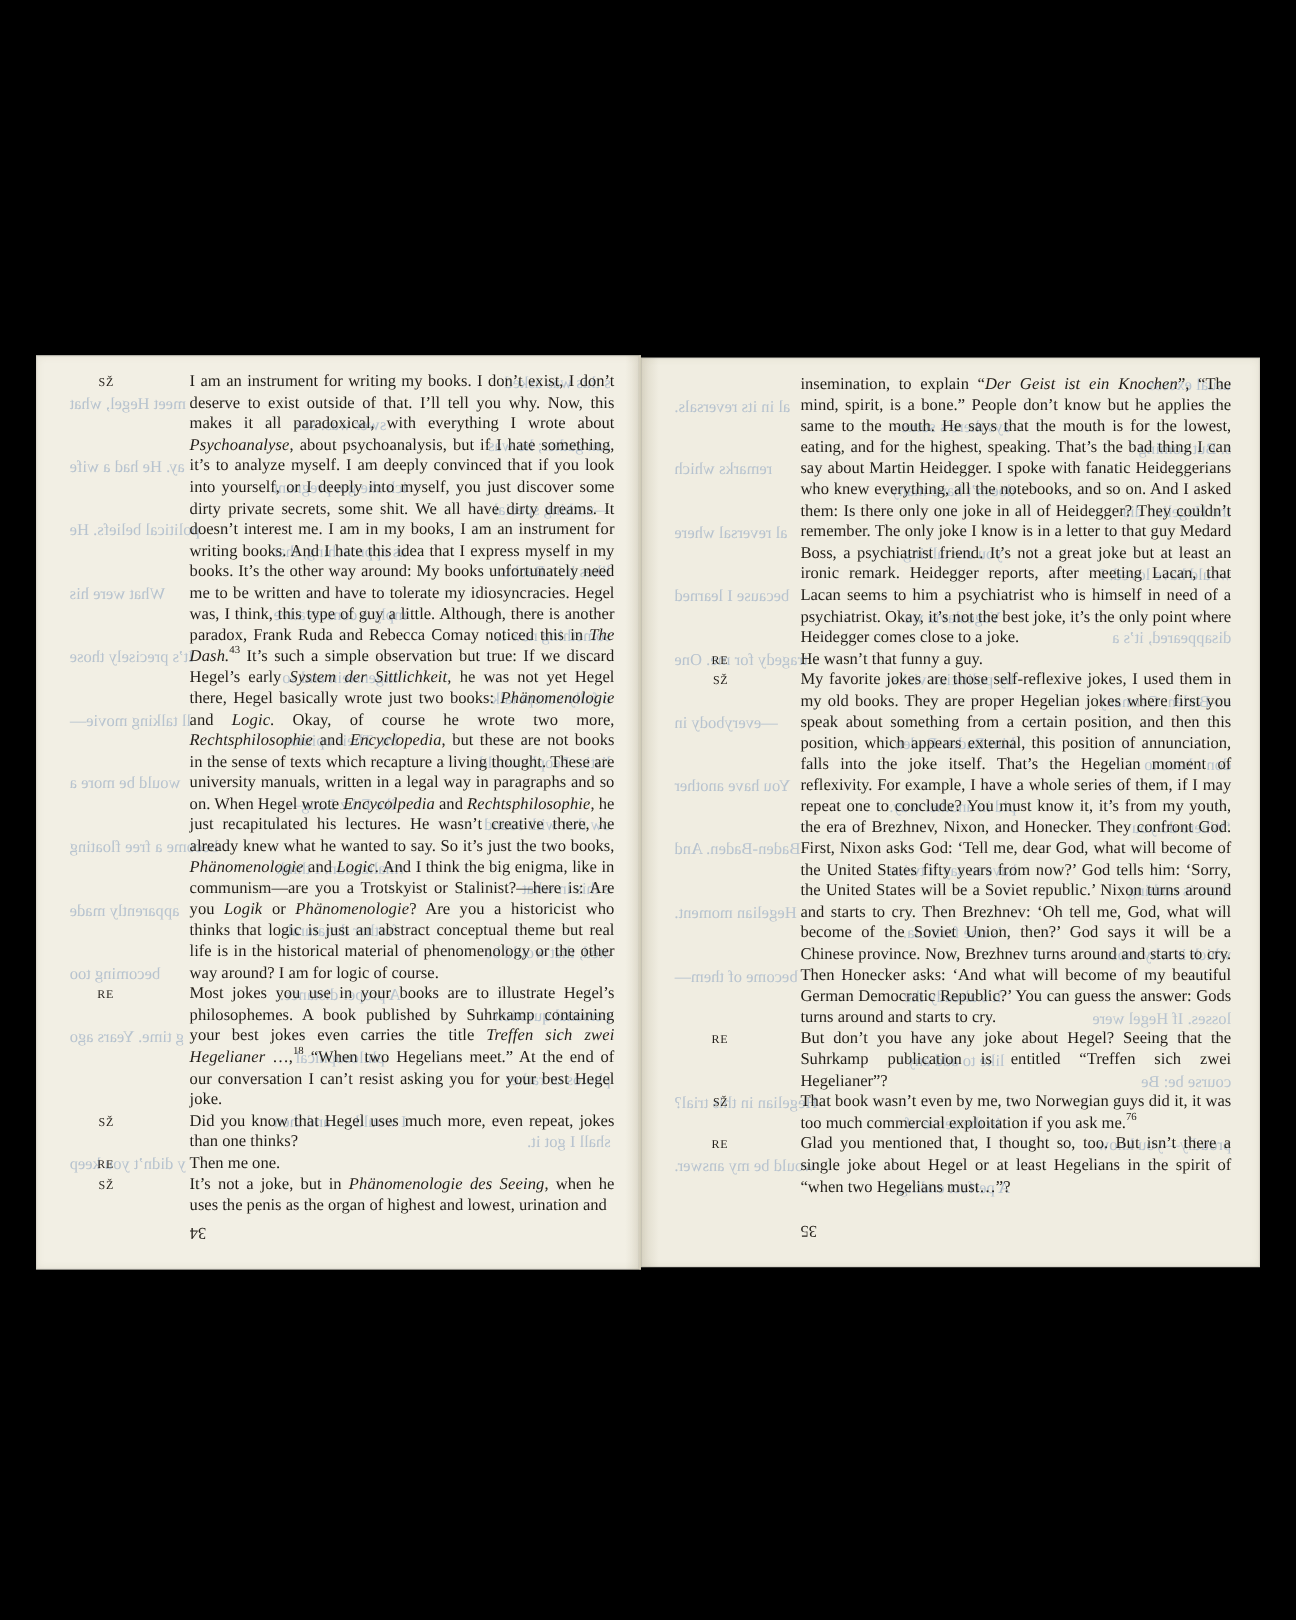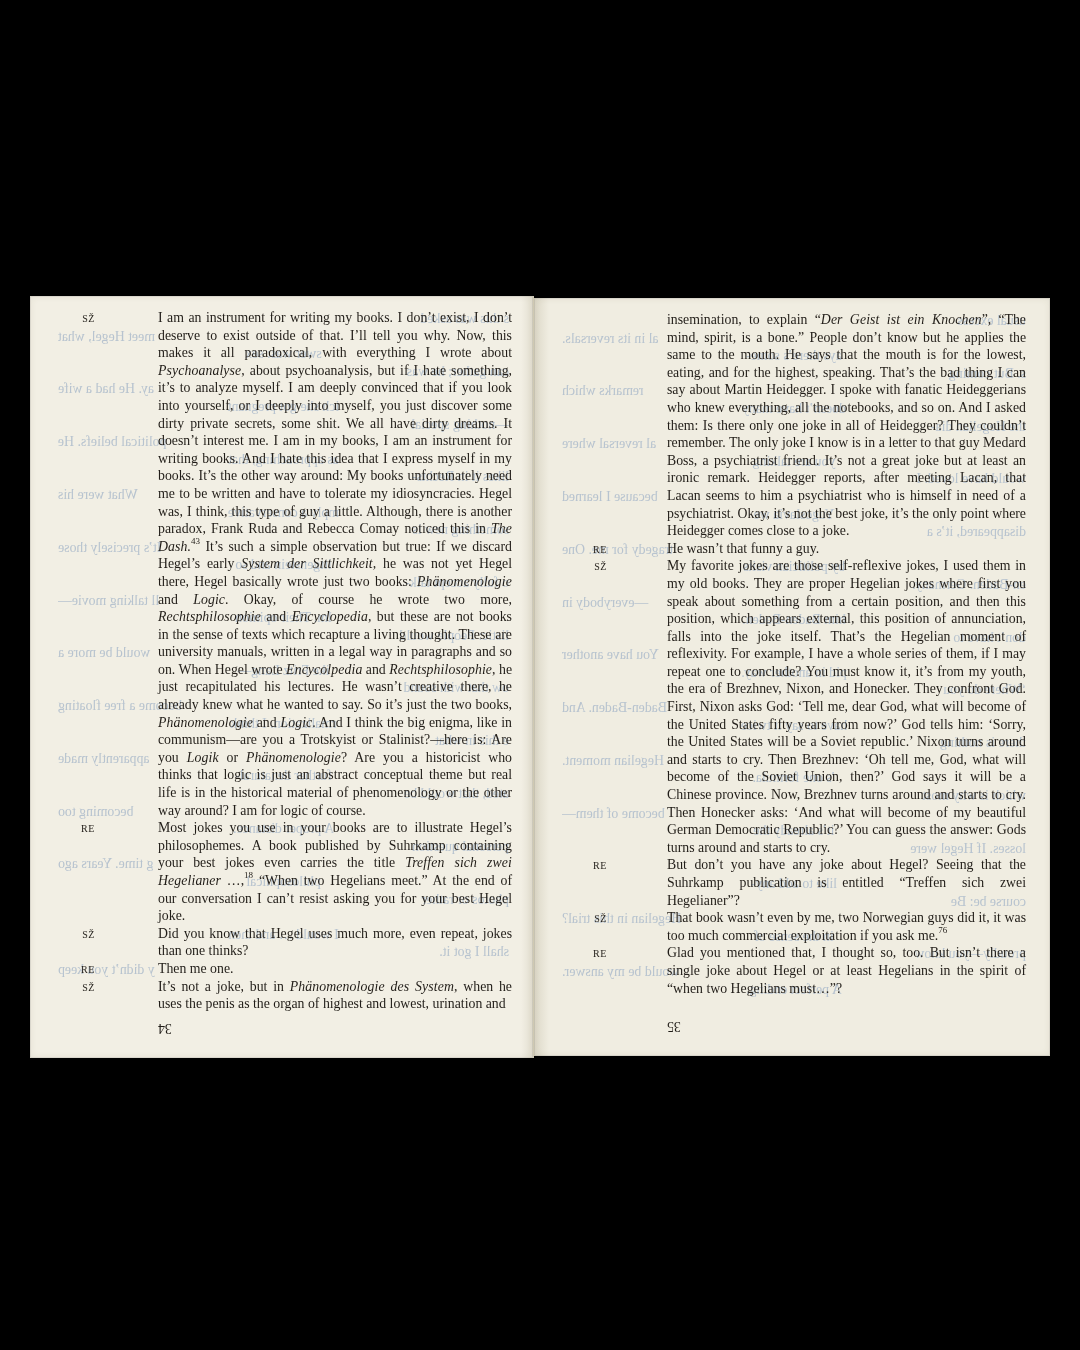--- a/index.html
+++ b/index.html
@@ -127,21 +127,21 @@
           <div class="turn">
             <span class="speaker">SŽ</span>
             <div class="ttext">Did you know that Hegel uses much more, even repeat, jokes than one thinks?</div>
           </div>
           <div class="turn">
             <span class="speaker">RE</span>
             <div class="ttext">Then me one.</div>
           </div>
           <div class="turn">
             <span class="speaker">SŽ</span>
-            <div class="ttext">It’s not a joke, but in <i>Phänomenologie des System</i>, when he uses the penis as the organ of highest and lowest, urination and</div>
+            <div class="ttext">It’s not a joke, but in <i>Phänomenologie des Seeing</i>, when he uses the penis as the organ of highest and lowest, urination and</div>
           </div>
         </div>
     </div>
     <div class="pagenum-wrap">
       <span class="pagenum">34</span>
     </div>
   </div>
 
   <div class="page right">
     <div class="ghost">

